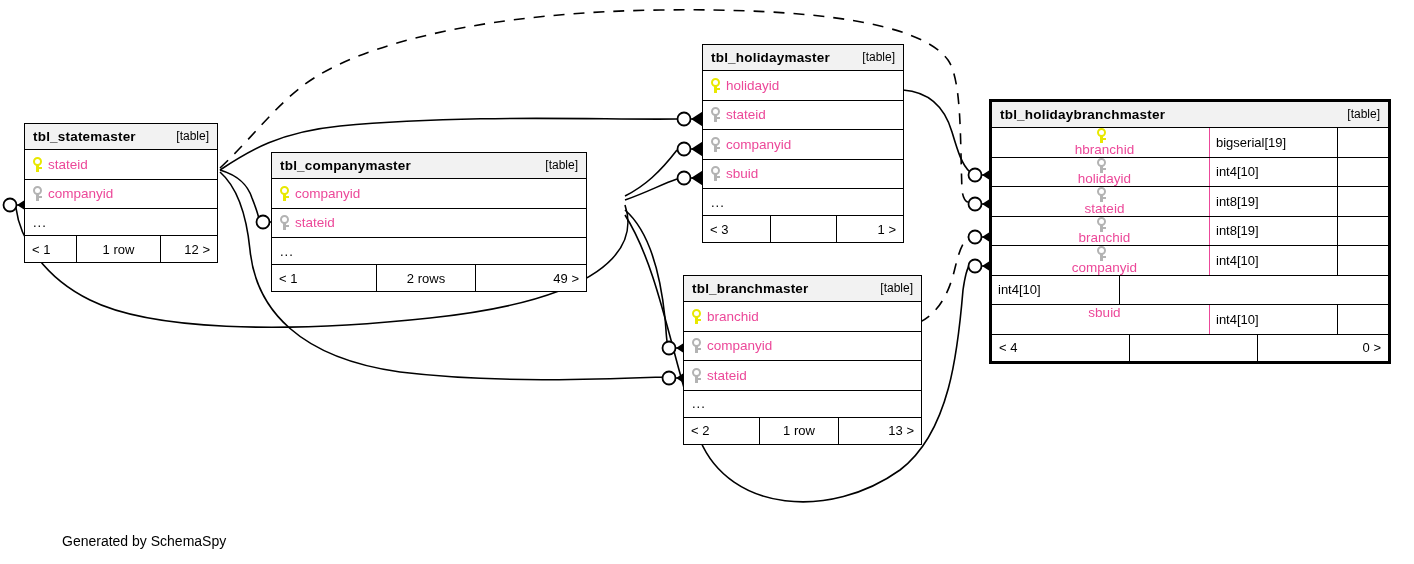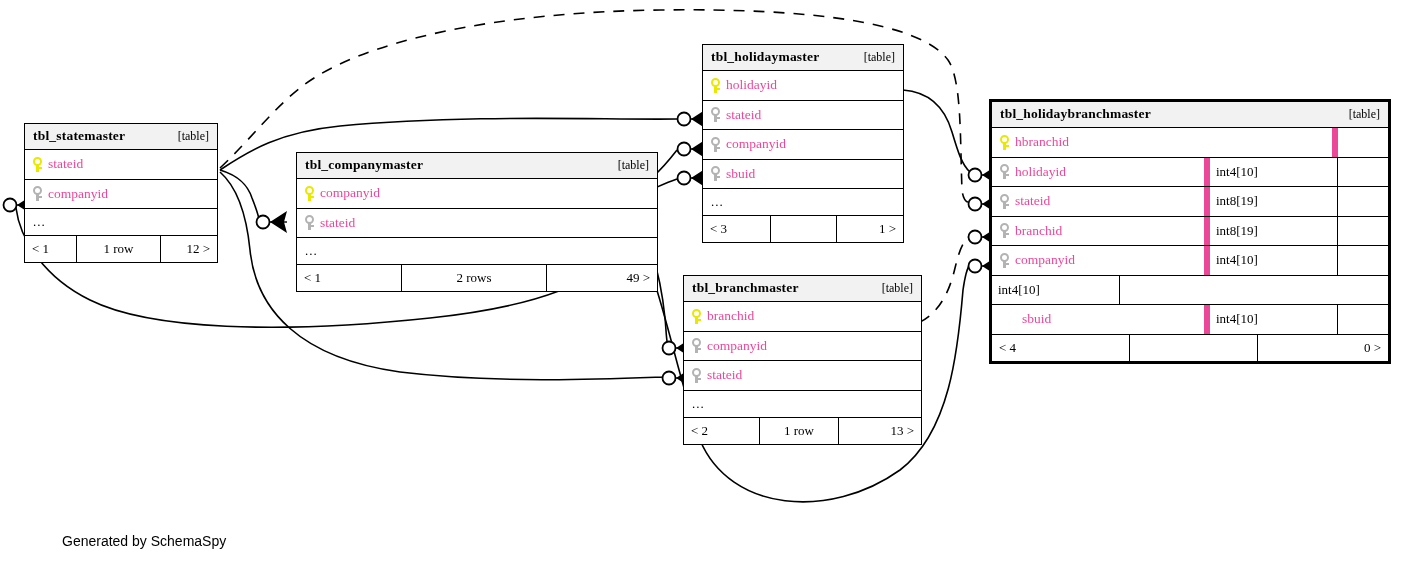--- a/index.html
+++ b/index.html
@@ -2,34 +2,34 @@
 <html><head>
 <meta charset="utf-8">
 <style>
   html,body{margin:0;padding:0;background:#ffffff;}
   body{width:1414px;height:564px;position:relative;overflow:hidden;
        font-family:"Liberation Sans","DejaVu Sans",sans-serif;}
   #canvas{position:absolute;left:0;top:0;width:1414px;height:564px;}
   svg.edges{position:absolute;left:0;top:0;width:1414px;height:564px;pointer-events:none;}
 
   .table-box{position:absolute;background:#ffffff;border:1px solid #000;
-             box-sizing:border-box;font-family:Liberation Serif, serif;}
+             box-sizing:border-box;}
   .table-box.thick{border:3px solid #000;}
   .thdr{display:flex;align-items:center;justify-content:space-between;
         background:#f2f2f2;border-bottom:1px solid #000;
         padding:3px 8px 4px 8px;height:26px;box-sizing:border-box;}
   .thdr .tname{font-weight:bold;font-size:13.5px;color:#000;letter-spacing:.2px;}
   .thdr .ttag{font-size:12px;color:#000;}
 
   .trow{display:flex;align-items:center;height:29.5px;
         border-bottom:1px solid #000;box-sizing:border-box;}
   .trow:last-of-type{border-bottom:1px solid #000;}
   .colname{display:flex;align-items:center;flex:1 1 auto;padding-left:8px;
            min-width:0;height:100%;box-sizing:border-box;}
-  .colname.typed{border-right:6px solid #ec4899;}
+  .colname.typed{border-right:1px solid #ec4899;flex-direction:column;}
   .coltype{width:128px;display:flex;align-items:center;padding-left:6px;
            font-size:13px;color:#000;height:100%;box-sizing:border-box;
            border-right:1px solid #000;}
   .colpad{width:50px;height:100%;box-sizing:border-box;}
   .cname{font-size:13.5px;color:#ec4899;}
   .keyslot{width:22px;display:inline-block;text-align:left;}
 
   .ellipsis-row{display:flex;align-items:center;height:27px;
                 border-bottom:1px solid #000;box-sizing:border-box;
                 padding-left:8px;font-size:13px;color:#000;letter-spacing:1px;}
@@ -176,21 +176,21 @@
       </div>
     </div>
     <div class="ellipsis-row">...</div>
     <div class="tfoot">
       <div class="fcell f-left" style="width:52px">&lt; 1</div>
       <div class="fcell f-mid">1 row</div>
       <div class="fcell f-right" style="width:56px">12 &gt;</div>
     </div>
   </div>
 
-  <div class="table-box" style="left:296px;top:152px;width:362px;">
+  <div class="table-box" style="left:271px;top:152px;width:316px;">
     <div class="thdr">
       <span class="tname">tbl_companymaster</span>
       <span class="ttag">[table]</span>
     </div>
     <div class="trow">
       <div class="colname">
         <span class="key pk">
             <i class="kring"></i>
             <i class="kstem"></i>
             <i class="ktooth"></i>
@@ -320,20 +320,21 @@
 
     <div class="trow">
       <div class="colname typed">
         <span class="key pk">
             <i class="kring"></i>
             <i class="kstem"></i>
             <i class="ktooth"></i>
           </span>
         <span class="cname">hbranchid</span>
       </div>
+      <div class="coltype">bigserial[19]</div>
       <div class="colpad"></div>
     </div>
 
     <div class="trow">
       <div class="colname typed">
         <span class="key fk">
             <i class="kring"></i>
             <i class="kstem"></i>
             <i class="ktooth"></i>
           </span>

